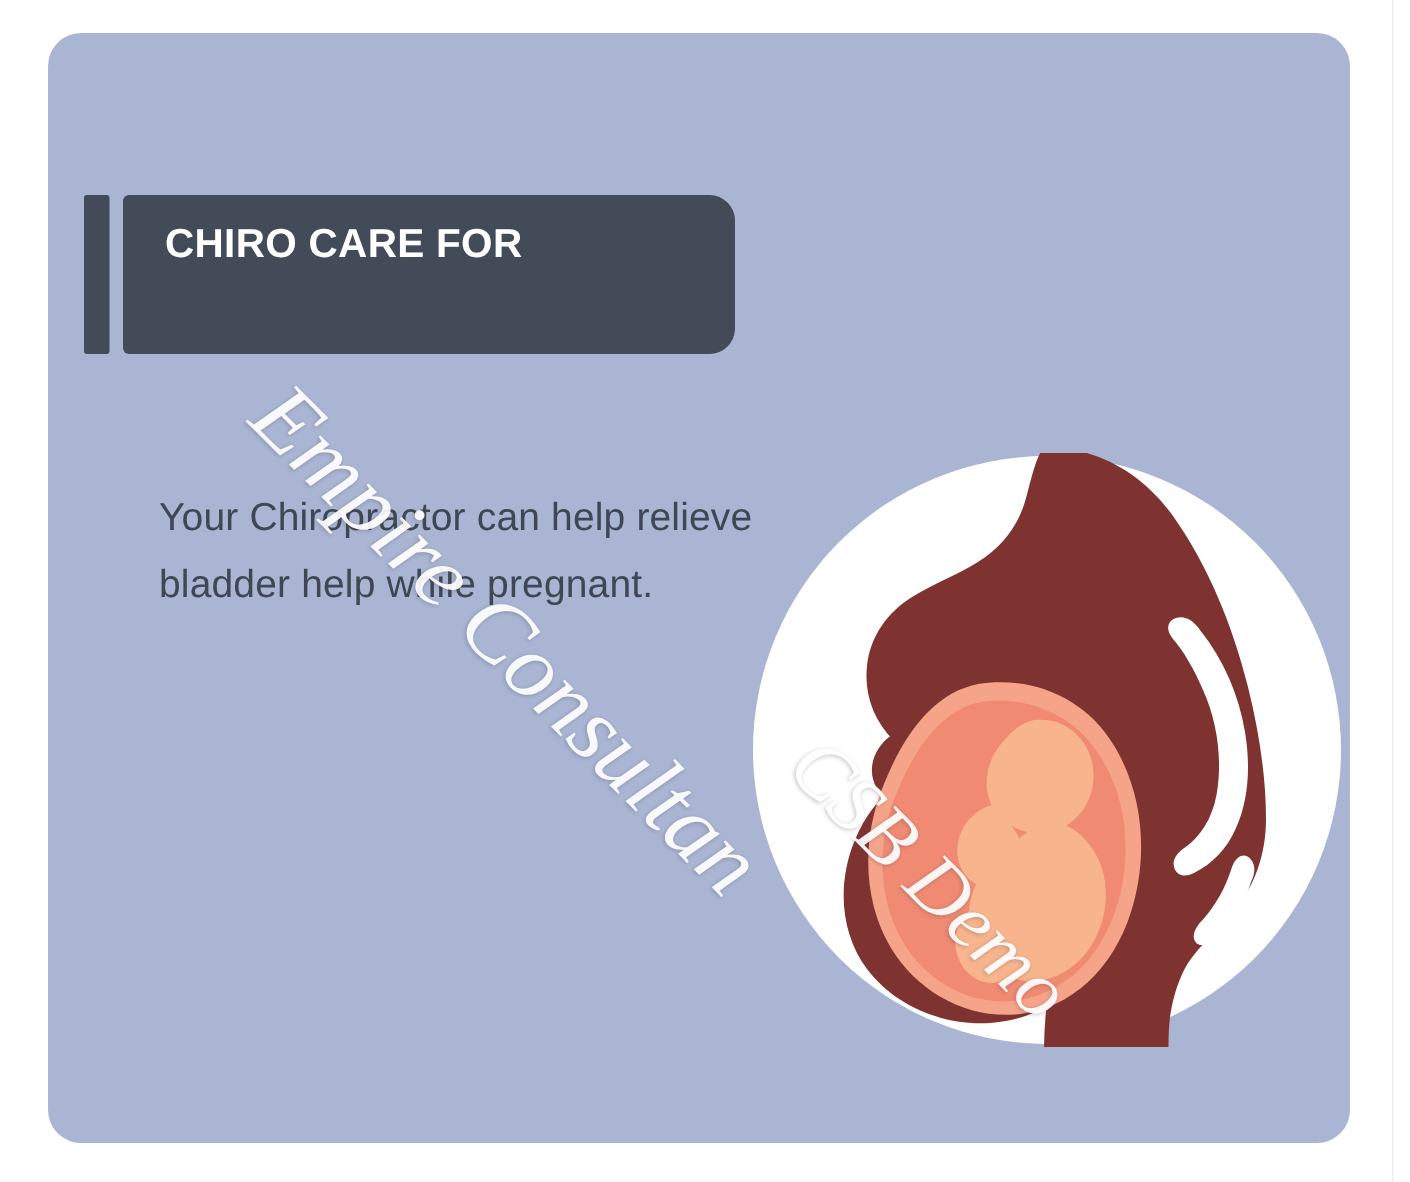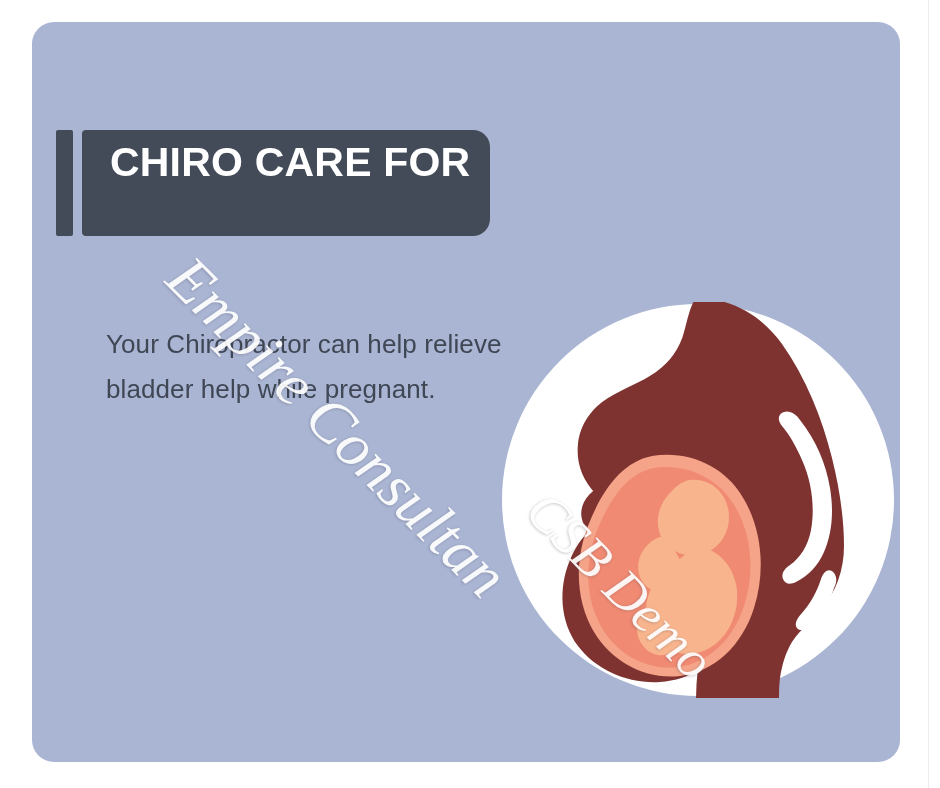--- a/index.html
+++ b/index.html
@@ -66,21 +66,21 @@
     background: #434a58;
     border-radius: 4px 17px 17px 4px;
     z-index: 6;
     box-sizing: border-box;
     padding: 13px 20px 0 28px;
   }
   .title-banner .title-line {
     color: #ffffff;
     font-family: "Liberation Sans", sans-serif;
     font-weight: bold;
-    font-size: 41px;
+    font-size: 27px;
     line-height: 39px;
     letter-spacing: 0.2px;
     white-space: nowrap;
   }
 
   
   .body-copy {
     position: absolute;
     left: 74px;
     top: 300px;

